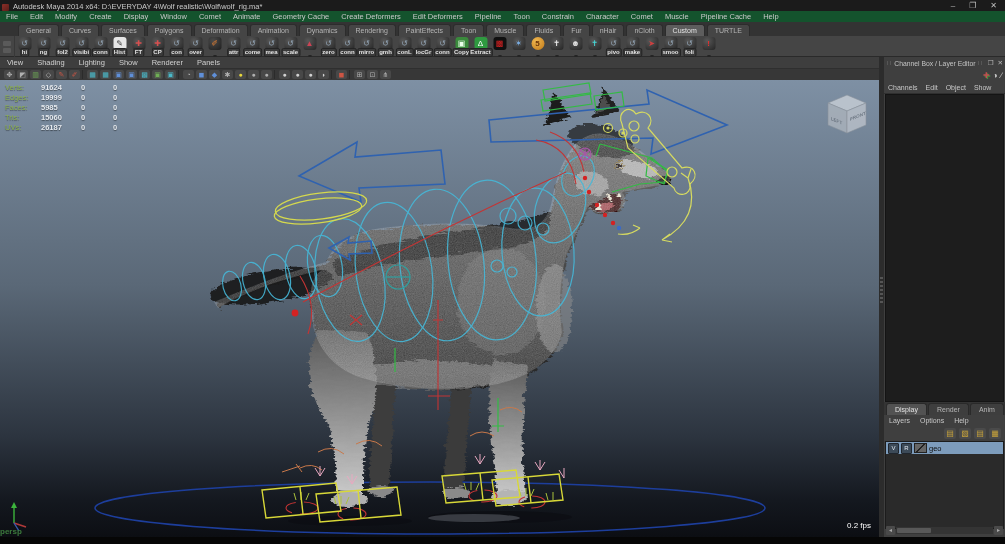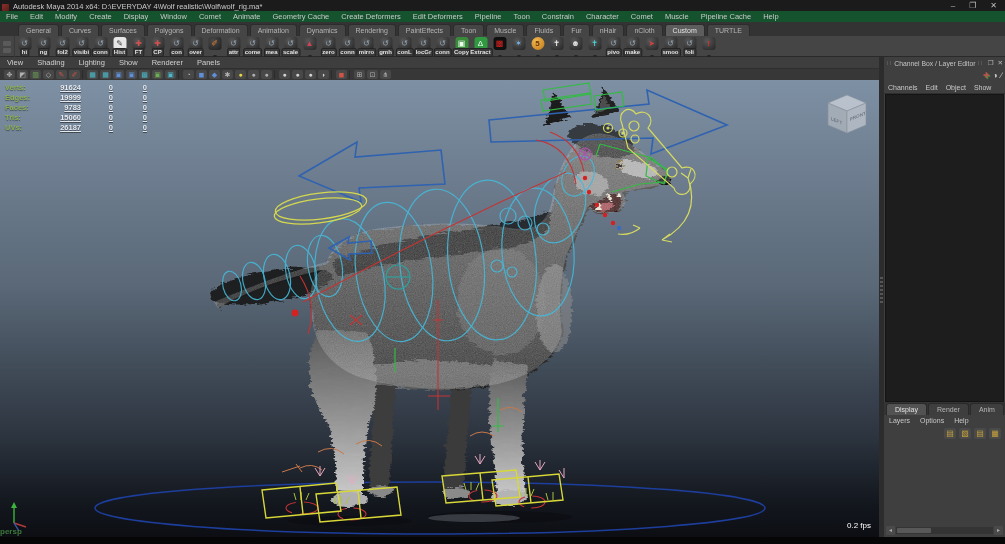--- a/index.html
+++ b/index.html
@@ -63,22 +63,22 @@
            text-align:center;font-style:normal;color:#b0b0b0;flex:0 0 auto;}
   .vp-tool.sep{width:2px;background:transparent;border-left:1px solid #2b2b2b;border-radius:0;}
   .vp-tool.c-teal{color:#4ab8c8}.vp-tool.c-blue{color:#5f8fd8}.vp-tool.c-green{color:#6fae55}
   .vp-tool.c-red{color:#cc5544}.vp-tool.c-yellow{color:#e8d83c}.vp-tool.c-light{color:#d2d2d2}
   
   .viewport{position:absolute;left:0;top:23px;width:879px;height:457px;overflow:hidden;background:#55616f;}
   .viewport svg.scene{position:absolute;left:0;top:0;}
   .hud{position:absolute;left:5px;top:3px;font-size:7.5px;font-weight:bold;
        text-shadow:0 1px 1px rgba(0,0,0,.45);}
   .hud-row{display:grid;grid-template-columns:36px 40px 32px 34px;line-height:10px;}
-  .hud-row b{color:#8cb14e;font-weight:bold;}
-  .hud-row i{color:#e6eaef;font-style:normal;text-align:right;text-decoration:underline;}
+  .hud-row b{color:#8cb14e;font-weight:normal;}
+  .hud-row i{color:#e6eaef;font-style:normal;}
   .persp-label{position:absolute;left:0;right:0;bottom:1px;color:#3c7a3c;
                font-size:8px;font-weight:bold;}
   .fps{position:absolute;right:8px;bottom:7px;color:#fff;font-size:8px;font-weight:normal;}
   .viewcube{position:absolute;right:8px;top:10px;width:48px;height:46px;}
   .axisind{position:absolute;left:4px;bottom:4px;width:40px;height:36px;}
   
   .divider{position:absolute;left:879px;top:0;width:5px;height:480px;background:#2c2c2c;}
   .divider i{position:absolute;left:1px;top:220px;width:3px;height:26px;
              background:repeating-linear-gradient(#555 0 2px,#2c2c2c 2px 4px);}
   
@@ -657,21 +657,21 @@
 
             <div class="hud-row">
               <b>Edges:</b>
               <i>19999</i>
               <i>0</i>
               <i>0</i>
             </div>
 
             <div class="hud-row">
               <b>Faces:</b>
-              <i>9783</i>
+              <i>5985</i>
               <i>0</i>
               <i>0</i>
             </div>
 
             <div class="hud-row">
               <b>Tris:</b>
               <i>15060</i>
               <i>0</i>
               <i>0</i>
             </div>
@@ -743,20 +743,28 @@
           <span>Options</span>
           <span>Help</span>
         </div>
       <div class="le-ops">
 
       <i class="le-op">▤</i>
           <i class="le-op">▧</i>
           <i class="le-op">▤</i>
           <i class="le-op">▦</i>
         </div>
+      <div class="le-list">
+        <div class="layer-row">
+          <span class="tog">V</span>
+          <span class="tog">R</span>
+          <span class="swatch"></span>
+          <span class="lname">geo</span>
+        </div>
+      </div>
       <div class="le-scroll">
         <span class="sbtn">◂</span>
         <span class="track">
           <span class="thumb"></span>
         </span>
         <span class="sbtn">▸</span>
       </div>
     </div>
   </div>
 

